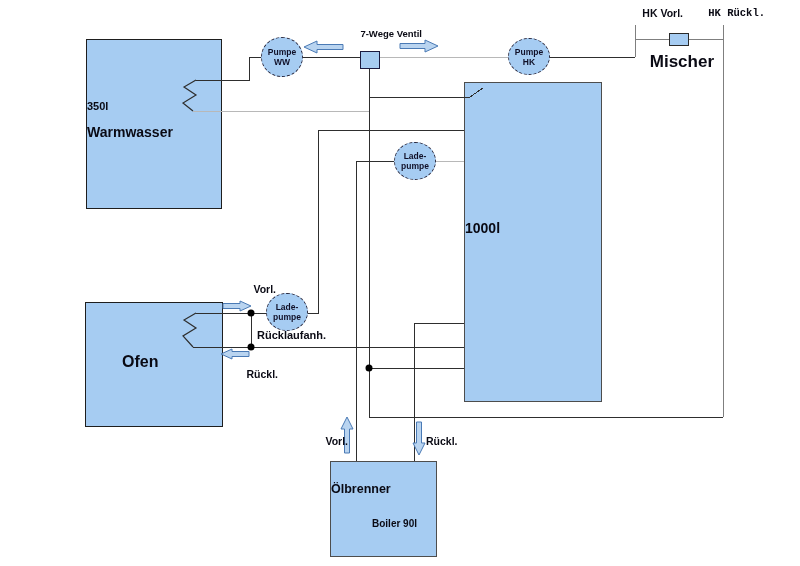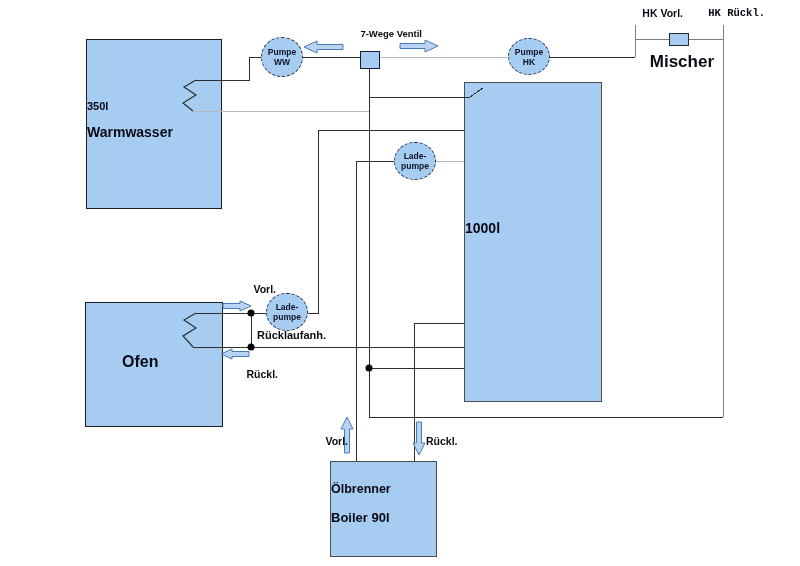--- a/index.html
+++ b/index.html
@@ -42,21 +42,21 @@
   <div class="tank mid" style="left:464px;top:82px;width:138px;height:320px;">
     <div class="tank-label" style="top:137px;font-size:14px;">1000l</div>
   </div>
 
   <div class="tank dark" style="left:85px;top:302px;width:138px;height:125px;">
     <div class="tank-label" style="top:50px;font-size:16px;margin-left:36px;">Ofen</div>
   </div>
 
   <div class="tank mid" style="left:330px;top:461px;width:107px;height:96px;">
     <div class="tank-label" style="top:20px;font-size:12.5px;">Ölbrenner</div>
-    <div class="tank-label" style="top:48px;font-size:13px;">Boiler 90l</div>
+    <div class="tank-label" style="top:56px;font-size:10px;padding-left:41px;">Boiler 90l</div>
   </div>
 
   <svg id="pipes" width="800" height="566">
 
     <polyline class="pd" points="262,57 249,57 249,80 196,80"></polyline>
     <line class="pd" x1="303" y1="57" x2="361" y2="57"></line>
     <polyline class="coil" points="196,80 184,87 196,95 183,103 193,111"></polyline>
     <line class="pl" x1="193" y1="111" x2="369" y2="111"></line>
 
     <line class="pd" x1="369" y1="69" x2="369" y2="417"></line>

